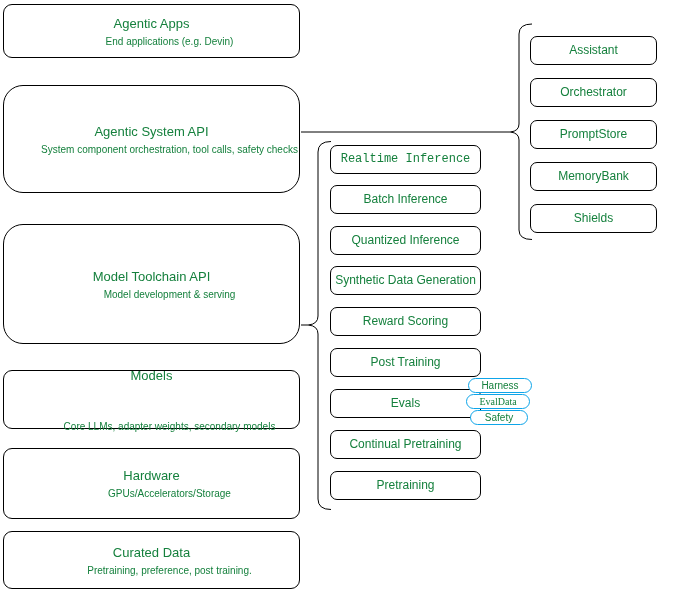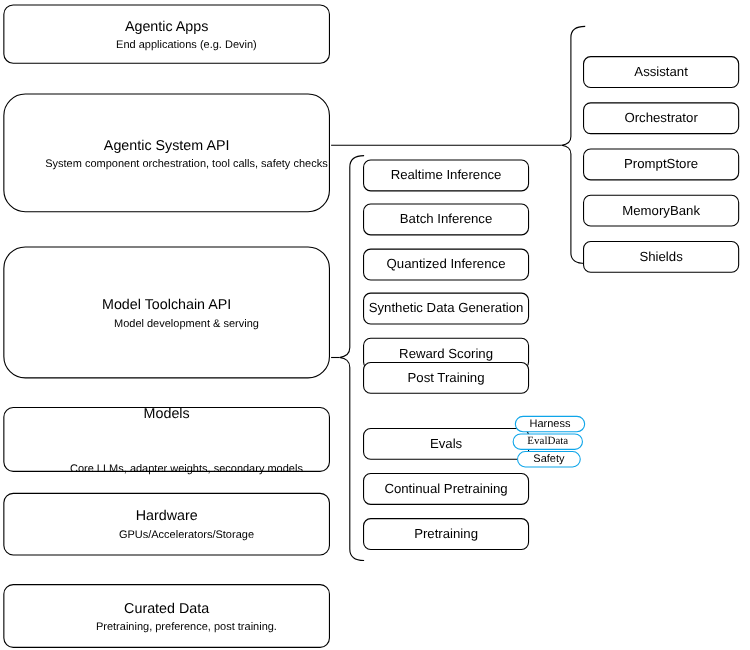--- a/index.html
+++ b/index.html
@@ -5,21 +5,21 @@
   html, body {
     margin: 0;
     padding: 0;
     background: #ffffff;
   }
   .canvas {
     position: relative;
     width: 682px;
     height: 591px;
     background: #ffffff;
-    color: #000000;
+    color: #15803d;
     font-family: "Liberation Sans", sans-serif;
     overflow: hidden;
   }
   svg.connector-layer {
     position: absolute;
     left: 0;
     top: 0;
     pointer-events: none;
   }
   .box {
@@ -40,34 +40,34 @@
     border-radius: 9px;
     gap: 5px;
   }
   .layer.big { border-radius: 20px; }
   .layer .title   { font-size: 13px; line-height: 15px; }
   .layer .subtitle{ font-size: 10px; line-height: 11px; margin-left: 36px; }
   .layer-agentic-apps      { top: 4px;   height: 54px;  }
   .layer-agentic-system-api{ top: 85px;  height: 108px; }
   .layer-model-toolchain   { top: 224px; height: 120px; }
   .layer-models            { top: 370px; height: 59px; gap: 38px;  }
-  .layer-hardware          { top: 448px; height: 57px;  }
+  .layer-hardware          { top: 448px; height: 71px;  }
   .layer-curated-data      { top: 531px; height: 58px;  }
   
   .node {
     width: 151px;
     height: 29px;
     border-radius: 7px;
     font-size: 12px;
     line-height: 13px;
   }
   .mid   { left: 330px; }
-  .rightc{ left: 530px; width: 142px; margin-top: 15px; }
-  .mid-0 { top: 145px; } .mid-1 { top: 185px; } .mid-2 { top: 226px; }
-  .mid-3 { top: 266px; } .mid-4 { top: 307px; } .mid-5 { top: 329px; }
+  .rightc{ left: 530px; width: 127px; }
+  .mid-0 { top: 145px; font-family: Liberation Mono, monospace; } .mid-1 { top: 185px; } .mid-2 { top: 226px; }
+  .mid-3 { top: 266px; } .mid-4 { top: 307px; } .mid-5 { top: 348px; }
   .mid-6 { top: 389px; } .mid-7 { top: 430px; } .mid-8 { top: 471px; }
   .r-0 { top: 36px; } .r-1 { top: 78px; } .r-2 { top: 120px; }
   .r-3 { top: 162px; } .r-4 { top: 204px; }
   
   .tag {
     position: absolute;
     box-sizing: border-box;
     border: 1px solid #0ea5e9;
     background: #ffffff;
     border-radius: 8px;

